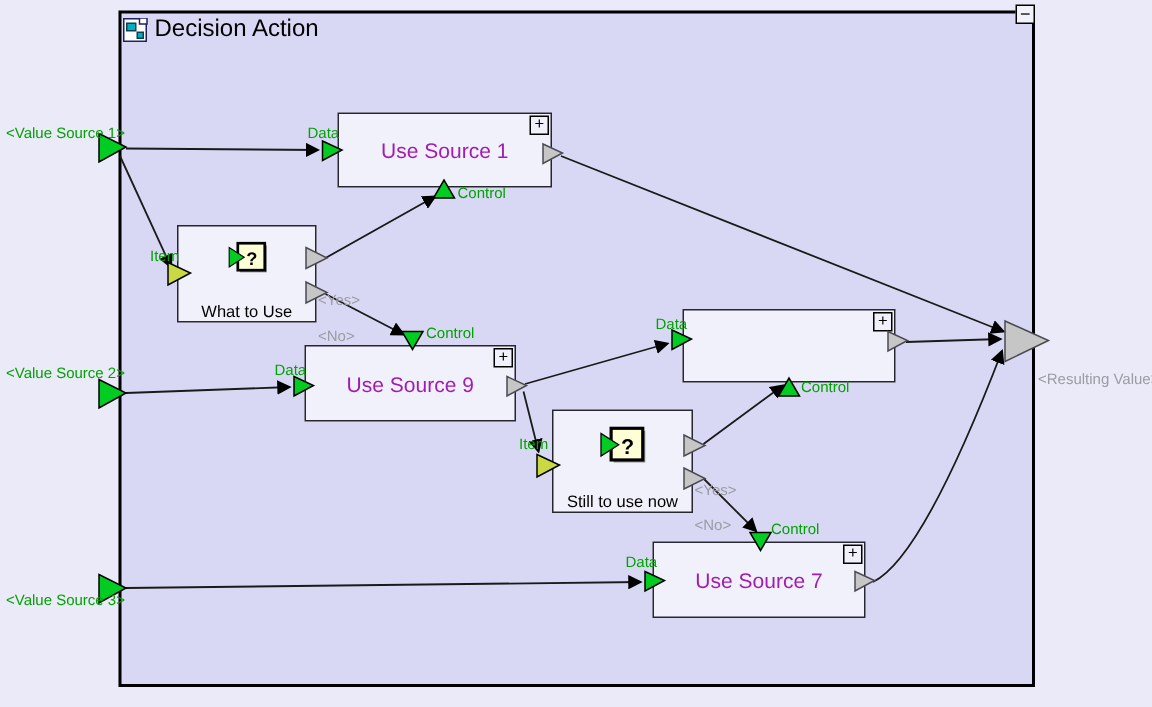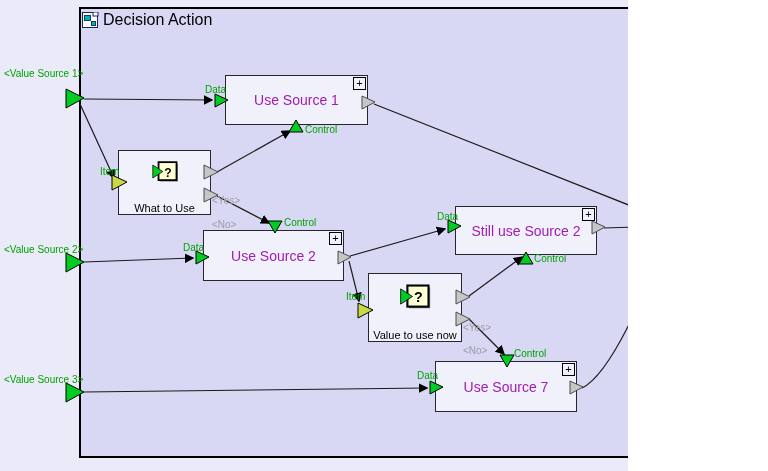--- a/index.html
+++ b/index.html
@@ -2,21 +2,21 @@
 <html style="--canvas-bg: #EAEAF9; --frame-bg: #D8D8F4; --node-bg: #F1F1FC; --label-green: #00A300; --port-green: #00CC22; --port-item-yellow: #C9D944; --port-gray: #C6C6C6; --label-gray: #9C9CA4; --wire-black: #1A1A1A;"><head>
 <meta charset="utf-8">
 <style>
   :root{
     --canvas-bg:#EAEAF9; --frame-bg:#D8D8F4; --node-bg:#F1F1FC;
     --label-green:#00A300; --port-green:#00CC22; --port-item-yellow:#C9D944;
     --port-gray:#C6C6C6; --label-gray:#9C9CA4; --wire-black:#1A1A1A;
   }
   *{margin:0;padding:0;box-sizing:border-box;}
   body{font-family:"Liberation Sans",sans-serif;}
-  #canvas{position:relative;width:628px;height:471px;background:var(--canvas-bg);overflow:hidden;}
+  #canvas{position:relative;width:768px;height:471px;background:var(--canvas-bg);overflow:hidden;}
   #frame{position:absolute;left:79px;top:7px;width:611px;height:451px;background:var(--frame-bg);border:2px solid #000;}
   .titlebar{position:absolute;left:82px;top:10px;height:20px;display:flex;align-items:center;gap:4px;z-index:6;}
   .win-title{font-size:16px;color:#000;white-space:nowrap;}
   .minbtn{position:absolute;left:677px;top:3px;width:13px;height:13px;background:#F2F2FB;border:1px solid #000;
           font-size:12px;line-height:10px;text-align:center;color:#000;z-index:7;}
   .node{position:absolute;background:var(--node-bg);border:1px solid #26262e;z-index:2;display:flex;align-items:center;justify-content:center;}
   .node-title{font-size:14px;color:#a21caf;white-space:nowrap;}
   .plusbtn{position:absolute;top:1px;right:1px;width:13px;height:13px;border:1px solid #000;background:var(--node-bg);
            font-size:11px;line-height:11px;text-align:center;color:#000;}
   .decision{flex-direction:column;justify-content:flex-start;}
@@ -60,36 +60,35 @@
       <rect x="13" y="5" width="25" height="25" fill="#8A8A8A"></rect>
       <rect x="11" y="3" width="25" height="25" fill="#FFFFD6" stroke="#000" stroke-width="2.5"></rect>
       <polygon points="3,7 3,25 17,16" fill="#00CC22" stroke="#000"></polygon>
       <text x="24" y="23" font-size="17" font-weight="bold" font-family="Liberation Sans, sans-serif" text-anchor="middle">?</text>
     </svg>
     <span class="node-caption">What to Use</span>
   </div>
 
   <div class="node" style="left:203px;top:230px;width:141px;height:51px">
     <div class="plusbtn">+</div>
-    <span class="node-title">Use Source 2</span>
+    <span class="node-title">Use Source 9</span>
   </div>
 
   <div class="node" style="left:455px;top:206px;width:142px;height:49px">
     <div class="plusbtn">+</div>
-    <span class="node-title">Still use Source 2</span>
   </div>
 
   <div class="node decision" style="left:368px;top:273px;width:94px;height:69px">
     <svg class="dicon" width="40" height="32" viewBox="0 0 40 32">
       <rect x="13" y="5" width="25" height="25" fill="#8A8A8A"></rect>
       <rect x="11" y="3" width="25" height="25" fill="#FFFFD6" stroke="#000" stroke-width="2.5"></rect>
       <polygon points="3,7 3,25 17,16" fill="#00CC22" stroke="#000"></polygon>
       <text x="24" y="23" font-size="17" font-weight="bold" font-family="Liberation Sans, sans-serif" text-anchor="middle">?</text>
     </svg>
-    <span class="node-caption">Value to use now</span>
+    <span class="node-caption">Still to use now</span>
   </div>
 
   <div class="node" style="left:435px;top:361px;width:142px;height:51px">
     <div class="plusbtn">+</div>
     <span class="node-title">Use Source 7</span>
   </div>
 
   <svg class="wire-layer" width="768" height="471" viewBox="0 0 768 471">
     <defs>
       <marker id="arr" viewBox="0 0 10 10" refX="8.5" refY="5" markerWidth="8" markerHeight="8" orient="auto">
@@ -134,23 +133,23 @@
     <polygon class="p-gray" points="204,188 204,202 218,195"></polygon>
     <polygon class="p-gray" points="456,290 456,304 470,297"></polygon>
     <polygon class="p-gray" points="456,312 456,326 470,319"></polygon>
 
     <polygon class="p-gray" points="362,96 362,109 375,102"></polygon>
     <polygon class="p-gray" points="338,251 338,264 351,257"></polygon>
     <polygon class="p-gray" points="592,221 592,234 605,227"></polygon>
     <polygon class="p-gray" points="570,381 570,394 583,387"></polygon>
   </svg>
 
-  <span class="lbl green src" style="left:4px;top:68px">&lt;Value Source 1&gt;</span>
+  <span class="lbl green src" style="left:4px;top:84px">&lt;Value Source 1&gt;</span>
   <span class="lbl green src" style="left:4px;top:244px">&lt;Value Source 2&gt;</span>
-  <span class="lbl green src" style="left:4px;top:374px">&lt;Value Source 3&gt;</span>
+  <span class="lbl green src" style="left:4px;top:395px">&lt;Value Source 3&gt;</span>
   <span class="lbl gray src" style="left:692px;top:206px">&lt;Resulting Value&gt;</span>
 
   <span class="lbl green" style="left:205px;top:84px">Data</span>
   <span class="lbl green" style="left:305px;top:124px">Control</span>
 
   <span class="lbl green" style="left:100px;top:166px">Item</span>
   <span class="lbl gray" style="left:212px;top:153px">&lt;Yes&gt;</span>
   <span class="lbl gray" style="left:212px;top:177px">&lt;No&gt;</span>
 
   <span class="lbl green" style="left:183px;top:242px">Data</span>

